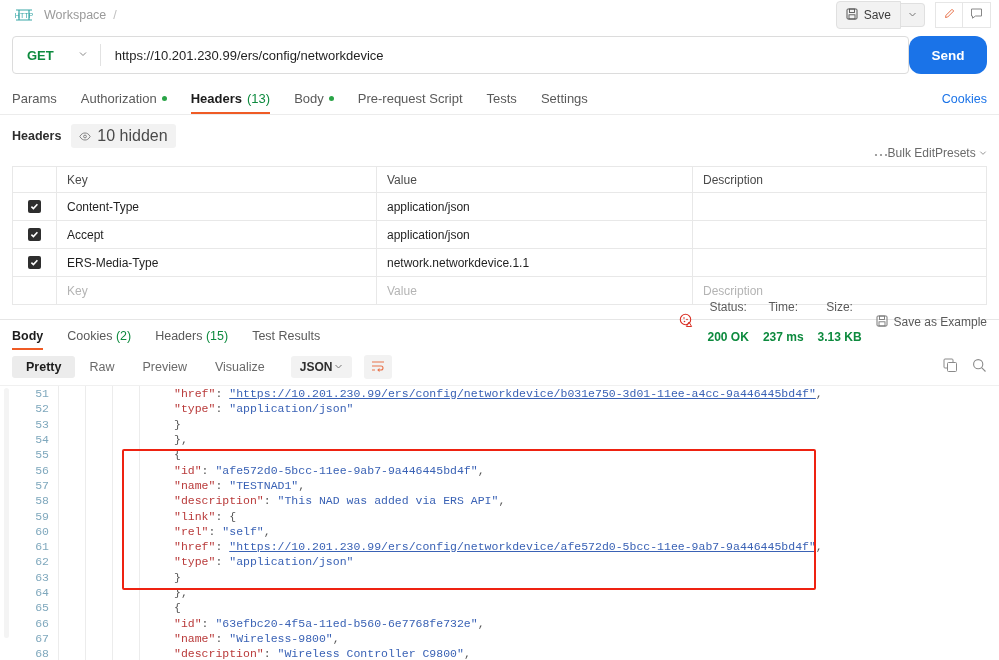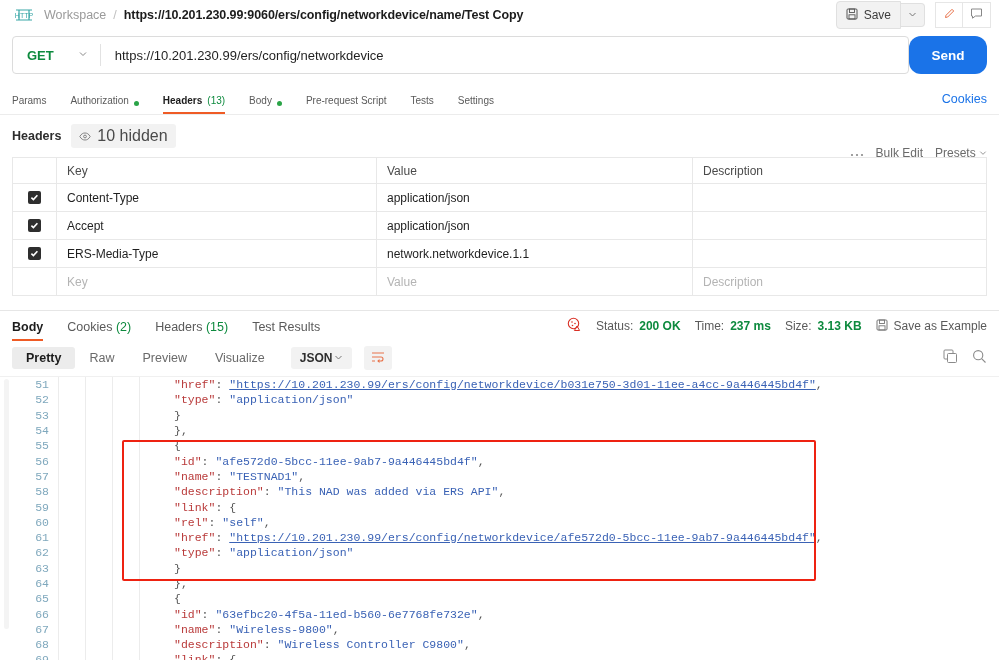--- a/index.html
+++ b/index.html
@@ -81,23 +81,23 @@
 
   
   .reqtabs {
     margin-top: 10px;
     padding: 0 12px;
     display: flex; align-items: flex-end; gap: 0px;
     height: 30px;
     position: relative;
   }
   .rtab {
-    display: flex; align-items: flex-end; gap: 5px;
+    display: flex; align-items: center; gap: 5px;
     padding: 0 12px 8px 12px;
-    font-size: 10px; color: #5a5a5a; cursor: pointer;
+    font-size: 13px; color: #5a5a5a; cursor: pointer;
     position: relative; white-space: nowrap;
   }
   .rtab:first-child { padding-left: 0; }
   .rtab.active { color: #1c1c1c; font-weight: bold; }
   .rtab.active::after {
     content: ""; position: absolute; left: 12px; right: 12px; bottom: 0;
     height: 2px; background: #ef5b25;
   }
   .rtab .count { color: #0d8a3e; font-weight: normal; }
   .dot { width: 5px; height: 5px; border-radius: 50%; background: #2aa447; display: inline-block; }
@@ -113,42 +113,42 @@
     padding: 9px 12px 9px 12px;
   }
   .headers-sub .lbl { font-size: 12.5px; font-weight: bold; color: #2e2e2e; }
   .hidden-pill {
     display: flex; align-items: center; gap: 6px;
     background: #f2f2f2; border-radius: 3px;
     padding: 3px 8px; font-size: 16px; color: #4a4a4a; cursor: pointer;
   }
 
   
-  .tbl { margin: 0 12px; border: 1px solid #e8e8e8; border-bottom: none; }
+  .tbl { margin: 9px 12px; border: 1px solid #e8e8e8; border-bottom: none; }
   .tr { display: flex; border-bottom: 1px solid #e8e8e8; height: 28px; align-items: center; }
   .tr.head { height: 26px; }
   .c-chk { width: 44px; display: flex; align-items: center; justify-content: center; flex: 0 0 auto;
            align-self: stretch; border-right: 1px solid #e8e8e8; }
   .c-key { width: 320px; flex: 0 0 auto; padding-left: 10px; align-self: stretch;
            display: flex; align-items: center; border-right: 1px solid #e8e8e8; }
   .c-val { width: 316px; flex: 0 0 auto; padding-left: 10px; align-self: stretch;
            display: flex; align-items: center; border-right: 1px solid #e8e8e8; }
   .c-desc { flex: 1 1 auto; padding-left: 10px; align-self: stretch; display: flex; align-items: center; }
   .th { font-size: 12px; color: #4a4a4a; }
   .td { font-size: 12px; color: #1f1f1f; }
   .td.placeholder, .th.placeholder { color: #b4b4b4; }
   .chk {
     width: 13px; height: 13px; border-radius: 2px;
     background: #2e2e2e; display: flex; align-items: center; justify-content: center;
     cursor: pointer;
   }
   .chk svg { display: block; }
   .hdr-actions {
     position: absolute; right: 12px; top: 140px;
-    display: flex; align-items: center; gap: 12px;
+    display: flex; align-items: center; 
     font-size: 12px; color: #6a6a6a; height: 26px;
   }
   .hdr-actions span { cursor: pointer; white-space: nowrap; }
 
   
   .resp-divider { height: 1px; background: #e6e6e6; margin-top: 14px; }
 
   
   .resprow {
     display: flex; align-items: flex-end;
@@ -163,21 +163,21 @@
   .restab.active::after {
     content: ""; position: absolute; left: 0; right: 12px; bottom: 0;
     height: 2px; background: #ef5b25;
   }
   .restab .cnt { color: #0d8a3e; }
   .status-area {
     margin-left: auto; display: flex; align-items: center; gap: 14px;
     padding-bottom: 6px; font-size: 12px; color: #5a5a5a; white-space: nowrap;
   }
   .status-area .ok { color: #0d8a3e; font-weight: bold; }
-  .status-area .it { display: flex; align-items: center; gap: 6px; }
+  .status-area .it { display: flex; align-items: center; gap: 16px; flex-direction: column; }
   .save-ex { display: flex; align-items: center; gap: 6px; color: #5a5a5a; cursor: pointer; }
 
   
   .bodybar {
     display: flex; align-items: center; gap: 0;
     padding: 5px 12px 6px 12px; position: relative;
   }
   .seg {
     font-size: 12.5px; color: #6a6a6a; padding: 4px 14px;
     border-radius: 3px; cursor: pointer;
@@ -239,21 +239,20 @@
 <div class="topbar">
   <span class="http-icon">
     <svg width="20" height="16" viewBox="0 0 20 16">
       <path d="M2 3h16M2 13h16" stroke="#3aa7a7" stroke-width="1.2" fill="none"></path>
       <path d="M5 3v10M15 3v10" stroke="#3aa7a7" stroke-width="1.2" fill="none"></path>
       <text x="10" y="11" font-size="7" fill="#3aa7a7" text-anchor="middle" font-family="Liberation Sans, sans-serif">HTTP</text>
     </svg>
   </span>
   <span class="crumb-ws">Workspace</span>
   <span class="crumb-sep">/</span>
-  <span class="crumb-cur">https://10.201.230.99:9060/ers/config/networkdevice/name/Test Copy</span>
 
   <div class="top-right">
     <div class="save-btn">
       <span>
         <svg width="12" height="12" viewBox="0 0 12 12">
           <rect x="1" y="1" width="10" height="10" rx="1" fill="none" stroke="#555" stroke-width="1"></rect>
           <rect x="3.5" y="1" width="5" height="3.5" fill="none" stroke="#555" stroke-width="0.9"></rect>
           <rect x="3" y="6.8" width="6" height="4.2" fill="none" stroke="#555" stroke-width="0.9"></rect>
         </svg>
       </span>

